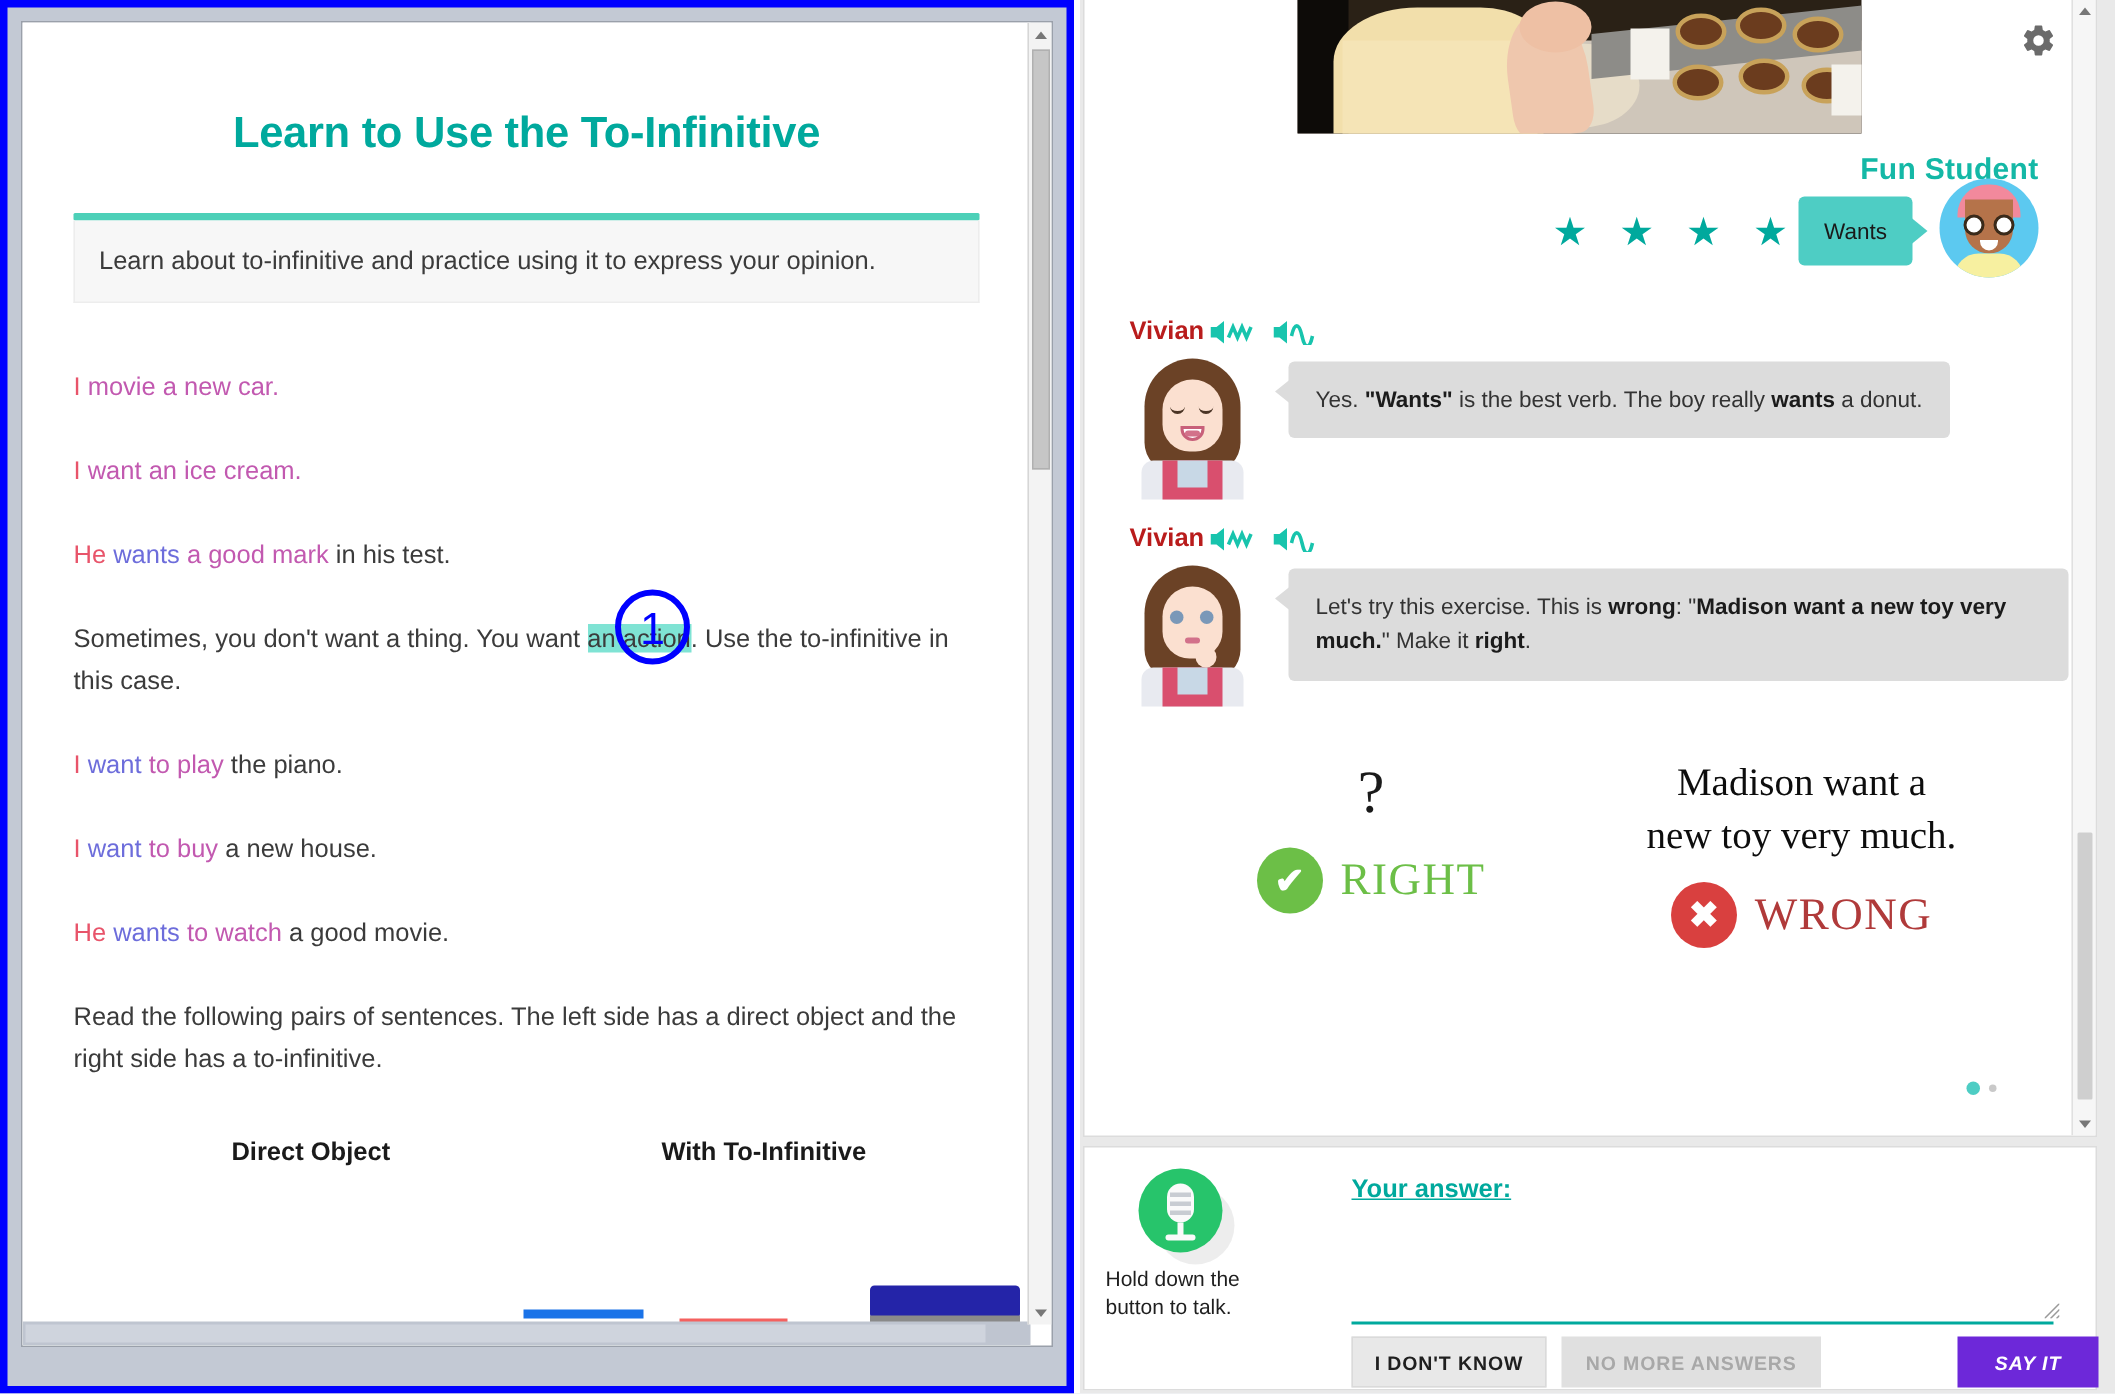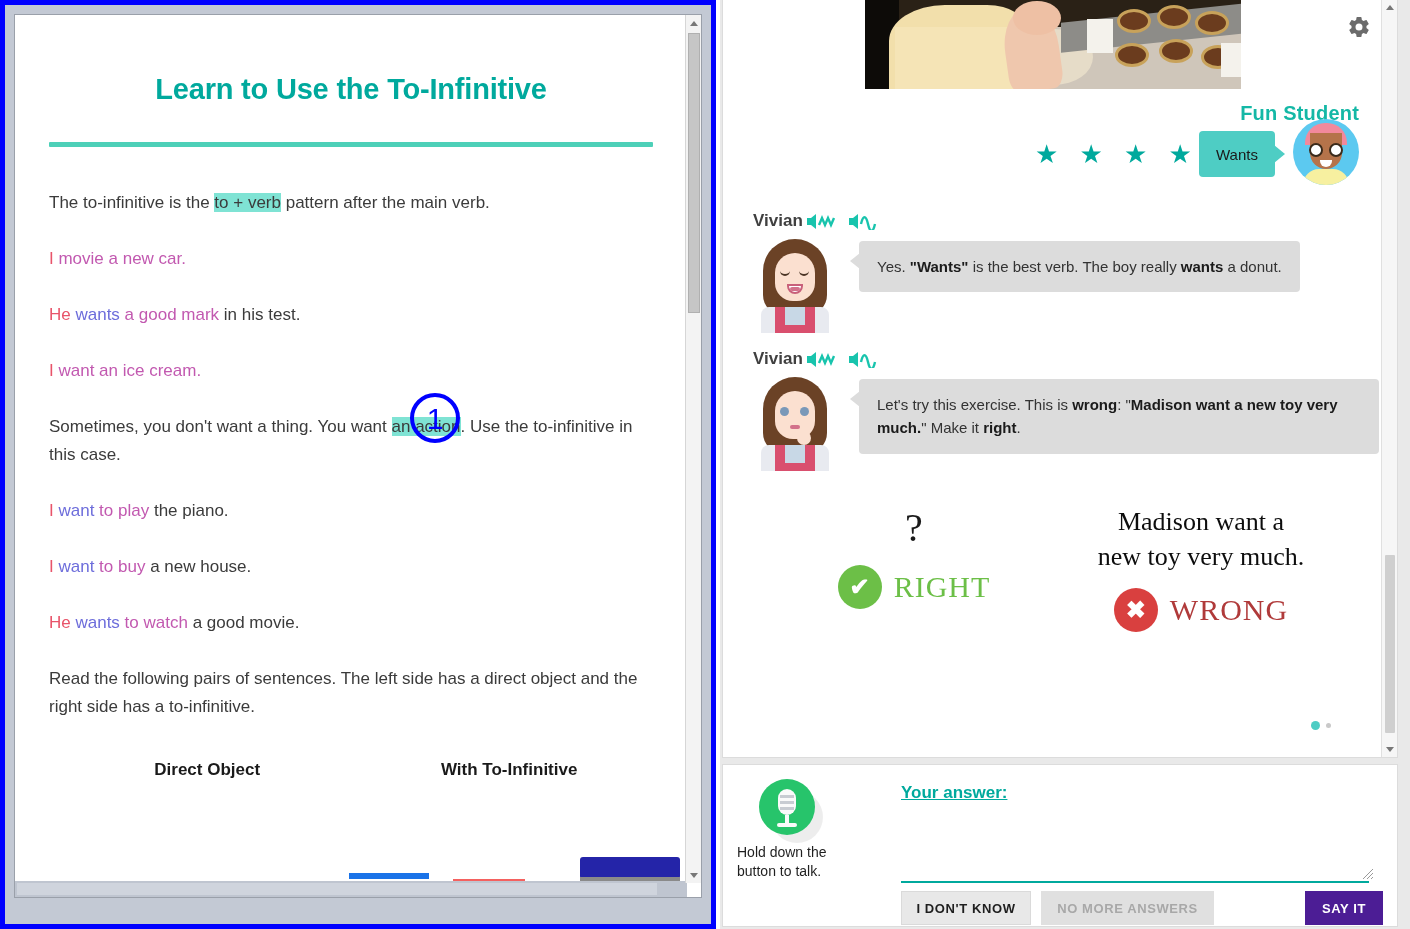--- a/index.html
+++ b/index.html
@@ -175,21 +175,21 @@
   .avatar-fs .face { position:absolute; left:17px; top:14px; width:32px; height:36px; background:#b5734a; border-radius:0 0 16px 16px; }
   .avatar-fs .g1 { position:absolute; left:16px; top:24px; width:14px; height:14px; border:2.5px solid #3a2a1a; border-radius:50%; background:#fff; }
   .avatar-fs .g2 { position:absolute; left:36px; top:24px; width:14px; height:14px; border:2.5px solid #3a2a1a; border-radius:50%; background:#fff; }
   .avatar-fs .mouth { position:absolute; left:27px; top:41px; width:12px; height:7px; background:#fff; border-radius:0 0 6px 6px; }
   .avatar-fs .body { position:absolute; left:10px; top:50px; width:46px; height:18px; background:#f7f0a0; border-radius:16px 16px 0 0; }
 
   
   .chat { position: absolute; left: 0; top: 212px; width: 660px; }
   .chat-row { position: relative; margin-bottom: 18px; }
   .chat-name {
-    color: #404040; font-size: 17px; font-weight: 600;
+    color: #b91c1c; font-size: 17px; font-weight: 600;
     padding-left: 30px; display:flex; gap: 4px;
   }
   .spk { display:inline-flex; align-items:center; }
   .chat-main { display: flex; align-items: flex-start; margin-top: 4px; padding-left: 26px; }
   .avatar-v { width: 96px; height: 96px; flex: 0 0 96px; position: relative; }
   .av-hair { position:absolute; left:14px; top:4px; width:64px; height:76px; background:#6b4226; border-radius:32px 32px 20px 20px; }
   .av-face { position:absolute; left:26px; top:18px; width:40px; height:48px; background:#fbe0d0; border-radius:20px 20px 18px 18px; }
   .av-eyeL { position:absolute; left:31px; top:35px; width:10px; height:6px; border-bottom:2.5px solid #4a3425; border-radius:0 0 10px 10px; }
   .av-eyeR { position:absolute; left:50px; top:35px; width:10px; height:6px; border-bottom:2.5px solid #4a3425; border-radius:0 0 10px 10px; }
   .av-eyeL2 { position:absolute; left:31px; top:34px; width:9px; height:9px; background:#7a98b8; border-radius:50%; }
@@ -272,52 +272,50 @@
   }
   .ans-resize { position:absolute; left: 640px; top: 104px; width:10px; height:10px; }
   .btn-row { position:absolute; left: 178px; top: 126px; width: 470px; height: 34px; }
   .btn {
     position: absolute; height: 34px; font-size: 13px; font-weight: bold;
     letter-spacing: 0.6px; border: none; cursor: pointer;
     font-family: "Liberation Sans", sans-serif;
   }
   .btn-dk { left: 0; width: 130px; background: #e8e8e8; color: #1f1f1f; border: 1px solid #dadada; }
   .btn-nm { left: 140px; width: 173px; background: #e0e0e0; color: #a8a8a8; }
-  .btn-say { left: 404px; width: 78px; background: #4c1d95; color: #fff; }
+  .btn-say { left: 404px; width: 94px; background: #6d28d9; color: #fff; font-style: italic; }
 </style>
 </head>
 <body>
 
 <div class="app">
 
   <div class="left-outer">
     <div class="left-frame">
       <div class="left-doc">
 
         <div class="doc-title">Learn to Use the To-Infinitive</div>
 
         <div class="doc-rule"></div>
+        <div class="doc-summary">Learn about to-infinitive and practice using it to express your opinion.</div>
 
         <div class="doc-body">
 
-          <div class="doc-p">
-            <span>The to-infinitive is the </span><span class="hl">to + verb</span><span> pattern after the main verb.</span>
-          </div>
 
 
           <div class="doc-p">
             <span class="red">I</span><span class="mag"> movie a new car.</span>
           </div>
 
           <div class="doc-p">
+            <span class="red">I</span><span class="mag"> want an ice cream.</span>
+          </div>
+
+          <div class="doc-p">
             <span class="red">He</span><span class="blue2"> wants</span><span class="mag"> a good mark</span><span> in his test.</span>
-          </div>
-
-          <div class="doc-p">
-            <span class="red">I</span><span class="mag"> want an ice cream.</span>
           </div>
 
           <div class="doc-p">
             <span>Sometimes, you don't want a thing. You want </span><span class="hl">an action</span><span>. Use the to-infinitive in this case.</span>
           </div>
 
           <div class="doc-p">
             <span class="red">I</span><span class="blue2"> want</span><span class="mag"> to play</span><span> the piano.</span>
           </div>
 

